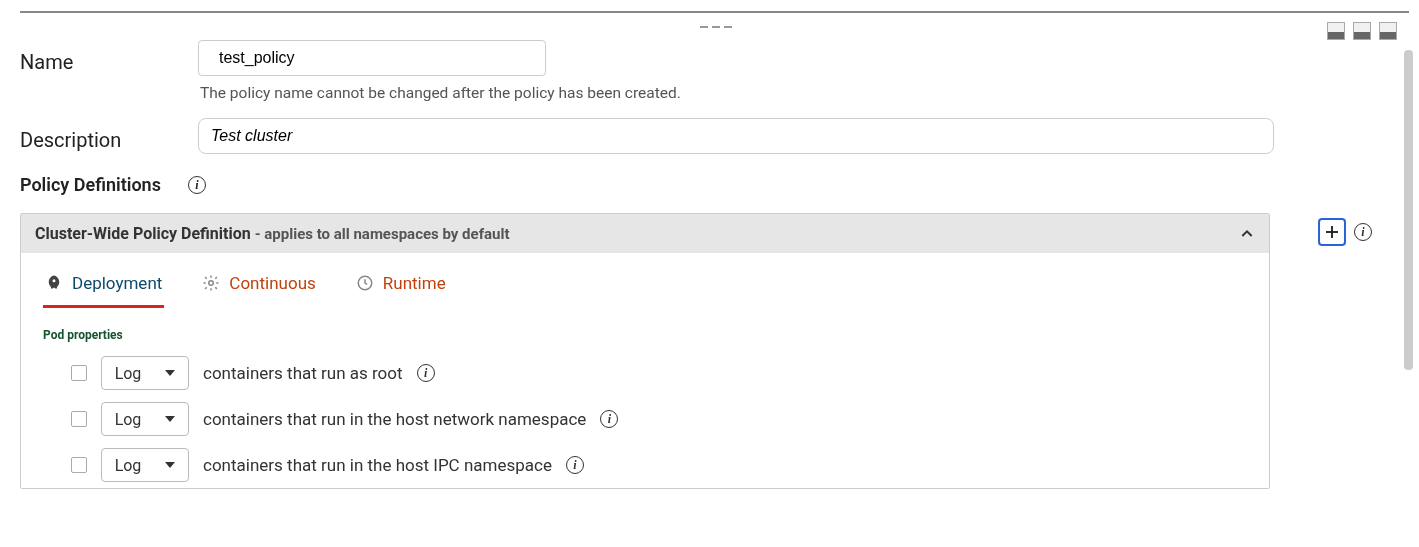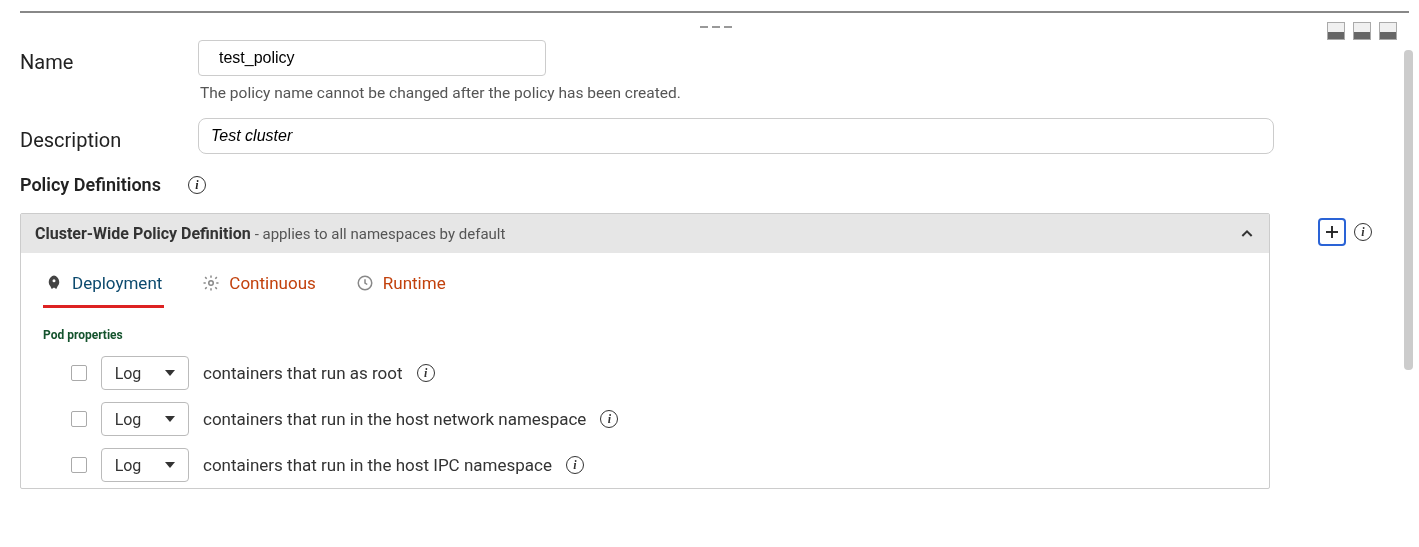--- a/index.html
+++ b/index.html
@@ -150,21 +150,21 @@
       justify-content: space-between;
       font-size: 16px;
     }
     .def-title {
       font-weight: 700;
       color: #333;
       margin-top: 8px;
     }
     .def-subtitle {
       color: #555;
-      font-weight: 400;
+      font-weight: 700;
       font-size: 15px;
     }
     .chevron-up {
       width: 16px;
       height: 16px;
     }
     .tab-row {
       display: flex;
       gap: 36px;
       padding: 14px 22px 0 22px;

